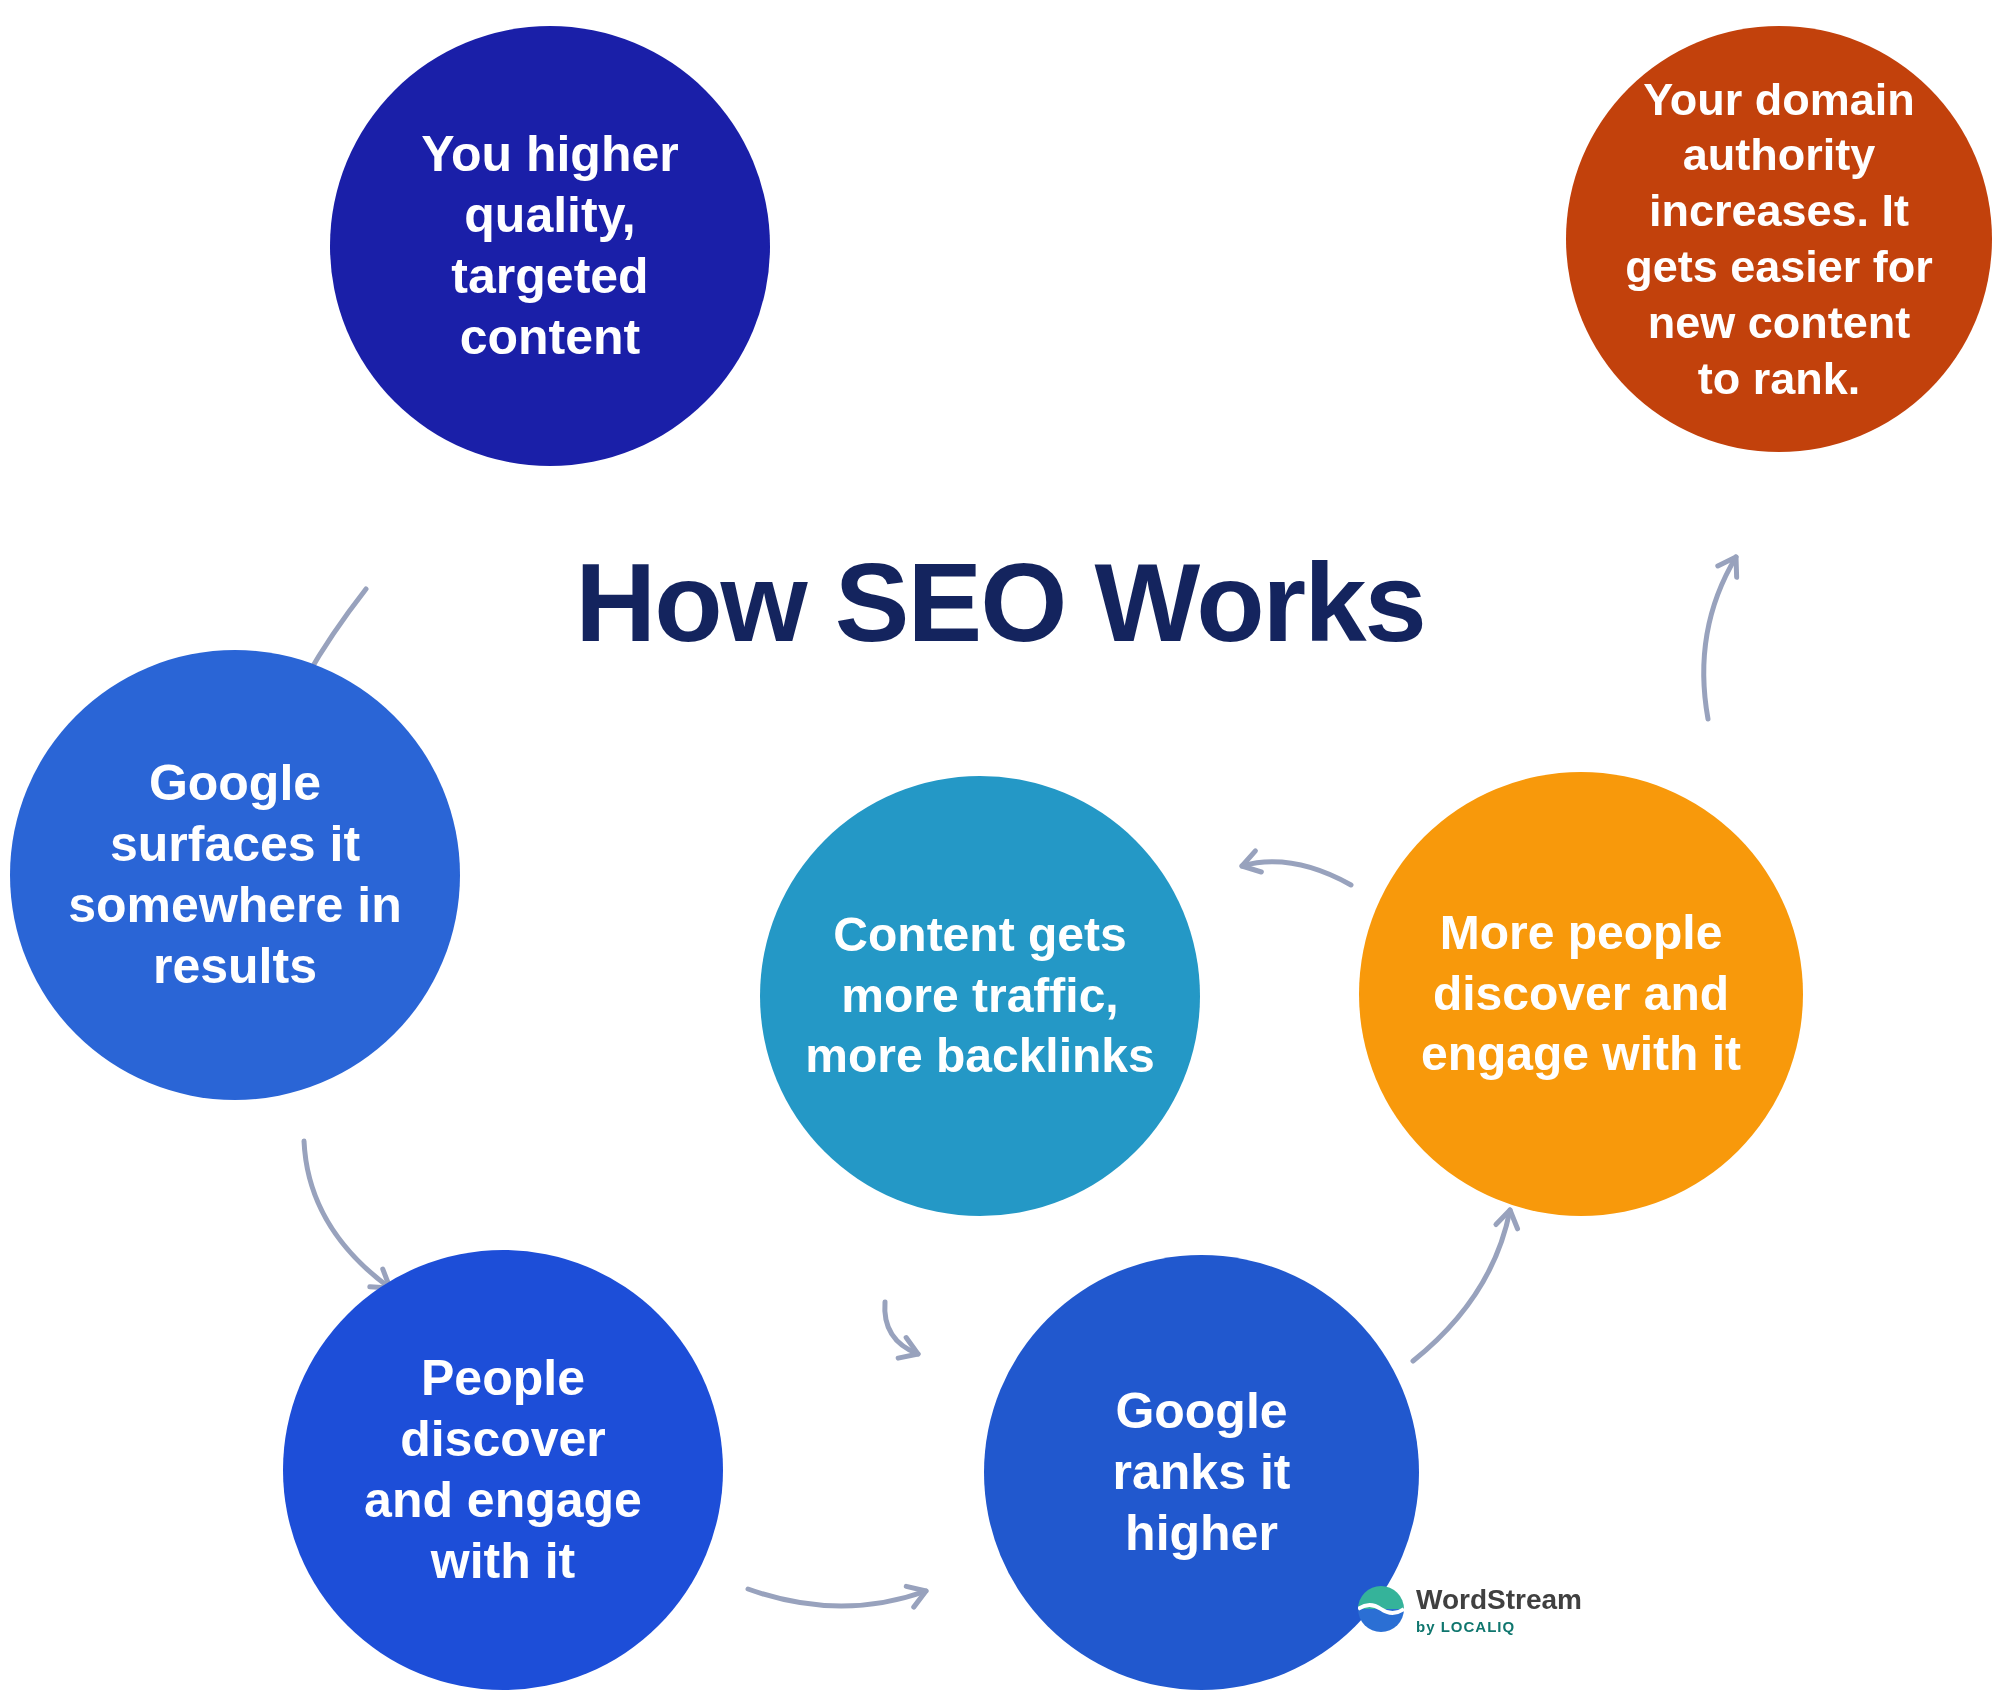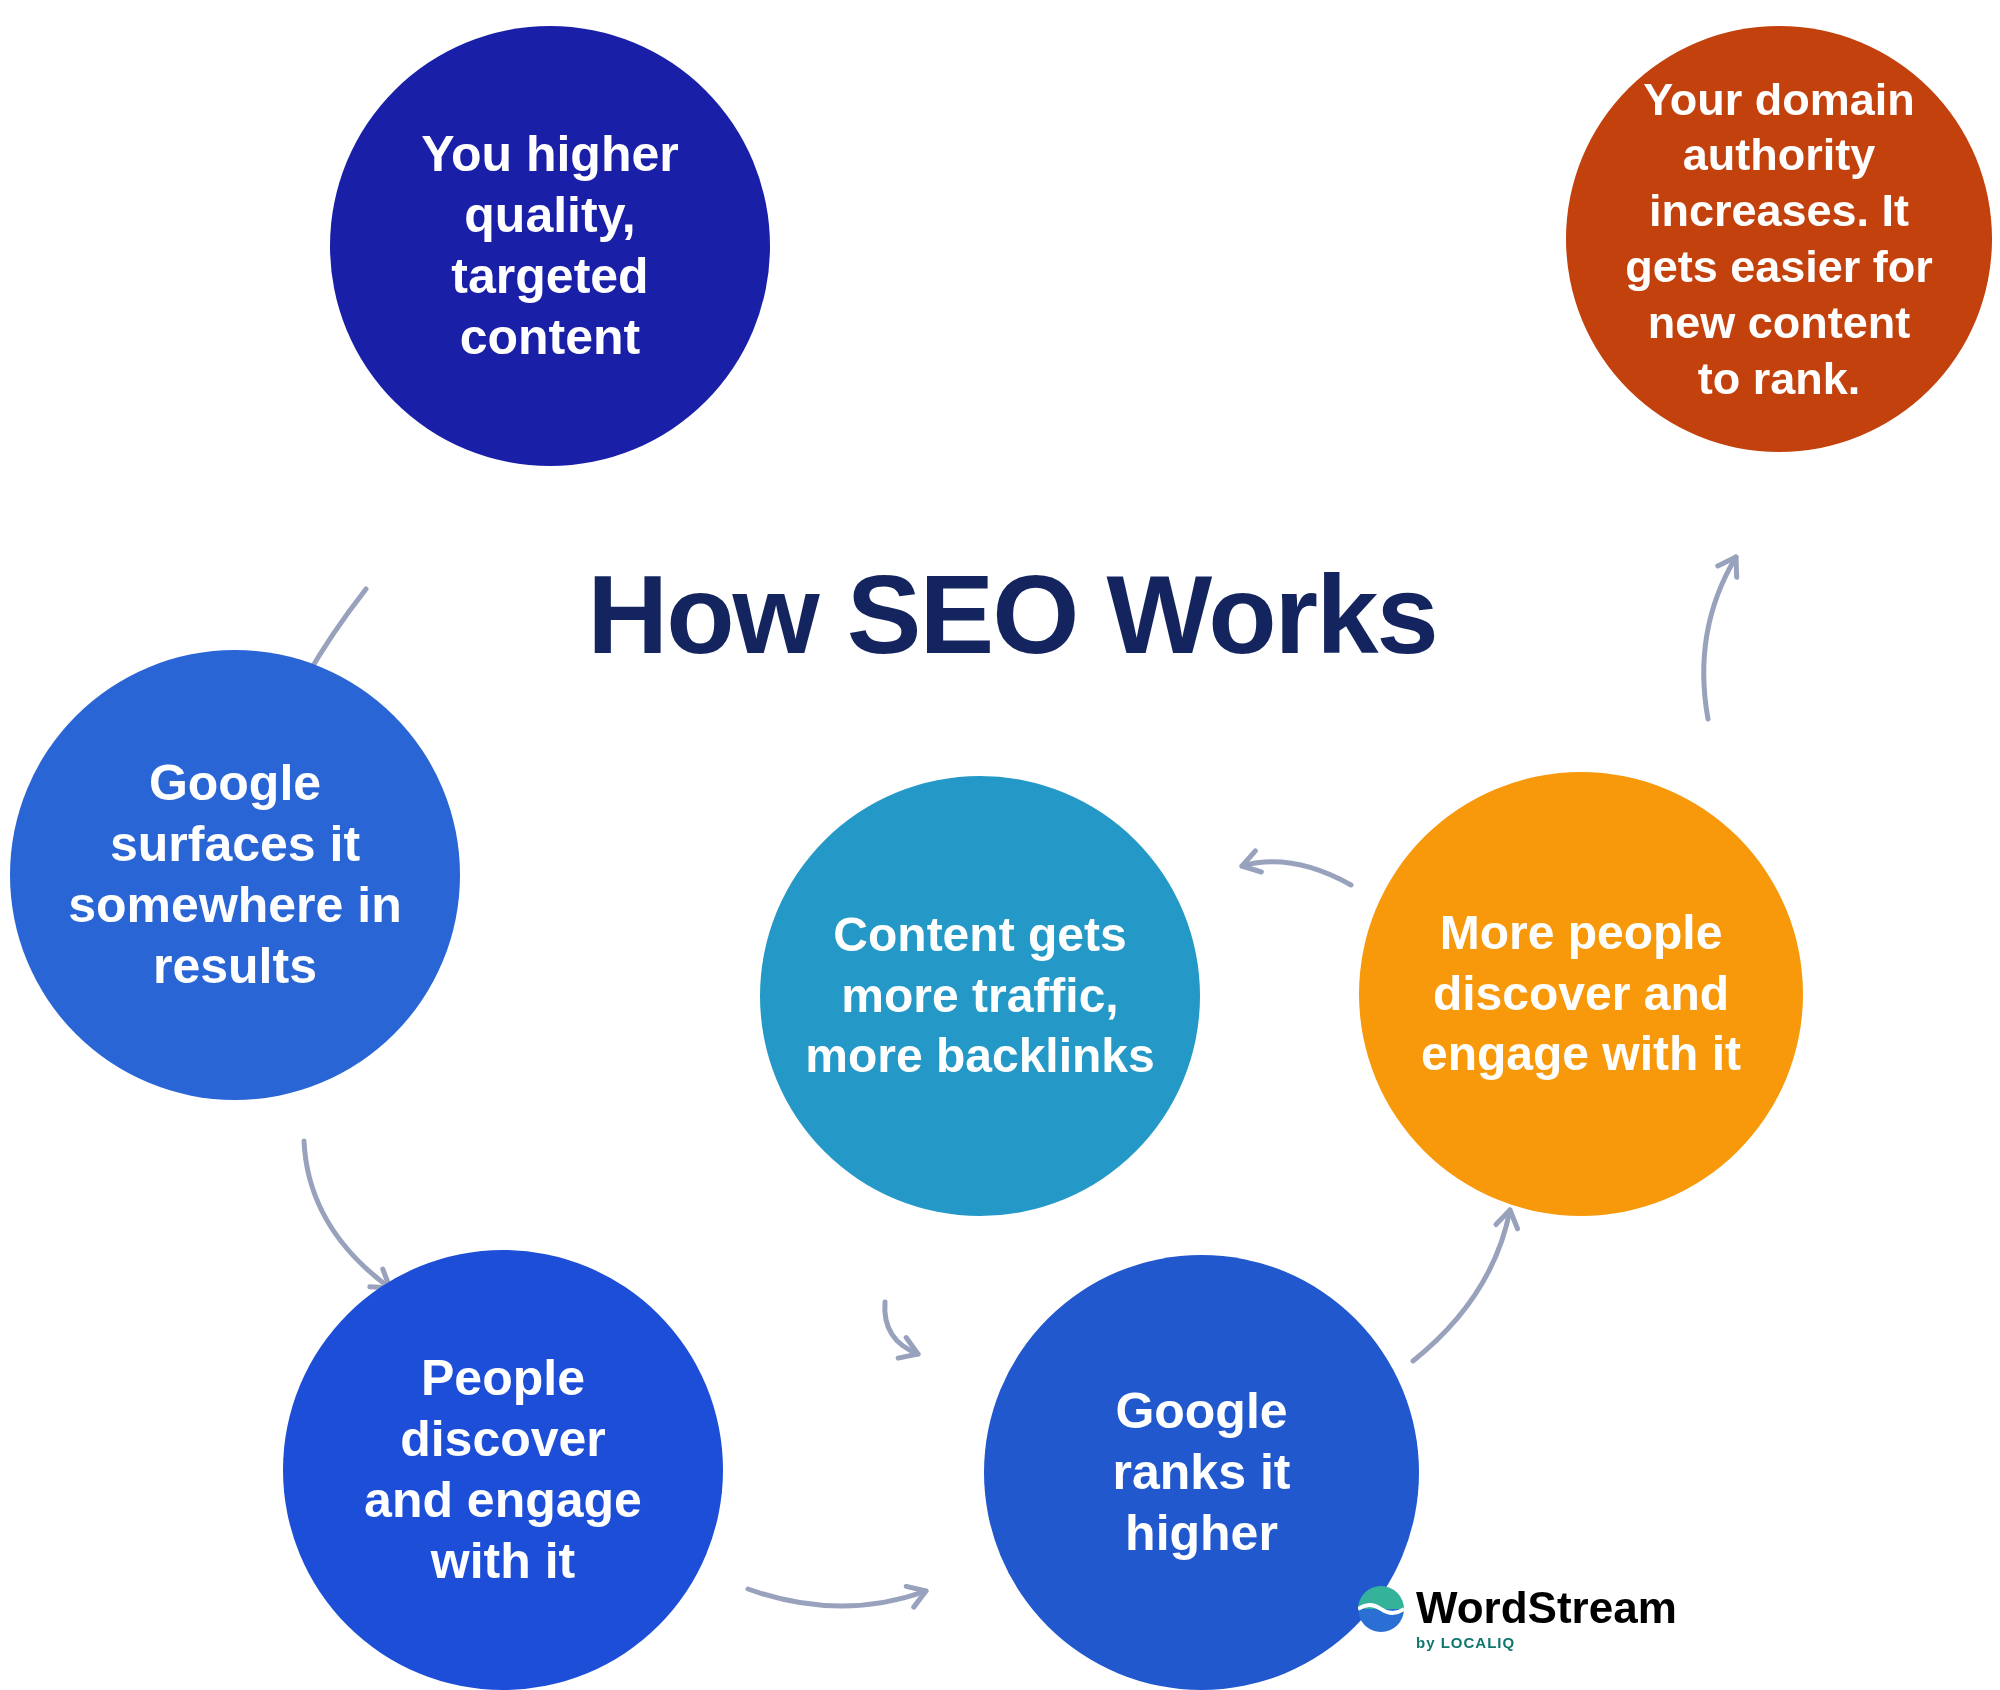--- a/index.html
+++ b/index.html
@@ -24,38 +24,38 @@
   .n2{left:10px;top:650px;width:450px;height:450px;background:#2A65D6;font-size:50px;line-height:1.22;}
   .n3{left:283px;top:1250px;width:440px;height:440px;background:#1d4ed8;font-size:50px;line-height:1.22;}
   .n4{left:984px;top:1255px;width:435px;height:435px;background:#2158CE;font-size:50px;line-height:1.22;}
   .n5{left:760px;top:776px;width:440px;height:440px;background:#2498C6;font-size:48px;line-height:1.26;}
   .n6{left:1359px;top:772px;width:444px;height:444px;background:#F8990B;font-size:48px;line-height:1.26;}
   .n7{left:1566px;top:26px;width:426px;height:426px;background:#c2410c;font-size:45px;line-height:1.24;}
   
   .title{
     position:absolute;
     left:500px;top:538px;width:1000px;
-    margin:12px;
+    margin:0;
     text-align:center;
     font-size:112px;
     font-weight:700;
     letter-spacing:-2px;
     color:#14245E;
   }
   
   .arrows{position:absolute;left:0;top:0;width:2000px;height:1690px;pointer-events:none;}
   .arrow{stroke:#98A2BD;stroke-width:5;fill:none;stroke-linecap:round;}
   
   .logo{
     position:absolute;
     left:1358px;top:1586px;
     display:flex;align-items:flex-start;gap:12px;
   }
   .logo-text{display:flex;flex-direction:column;}
-  .brand{font-size:44px;font-weight:700;color:#000000;line-height:1;text-align:right;}
+  .brand{font-size:28px;font-weight:700;color:#404040;line-height:1;text-align:right;}
   .byline{font-size:15px;font-weight:700;color:#0f766e;letter-spacing:1px;margin-top:4px;}
 </style>
 </head>
 <body>
 
 <div id="canvas">
 
   <svg class="arrows" viewBox="0 0 2000 1690" aria-hidden="true">
     <defs>
       <marker id="ah" markerWidth="34" markerHeight="34" refX="22" refY="15" orient="auto" markerUnits="userSpaceOnUse">

